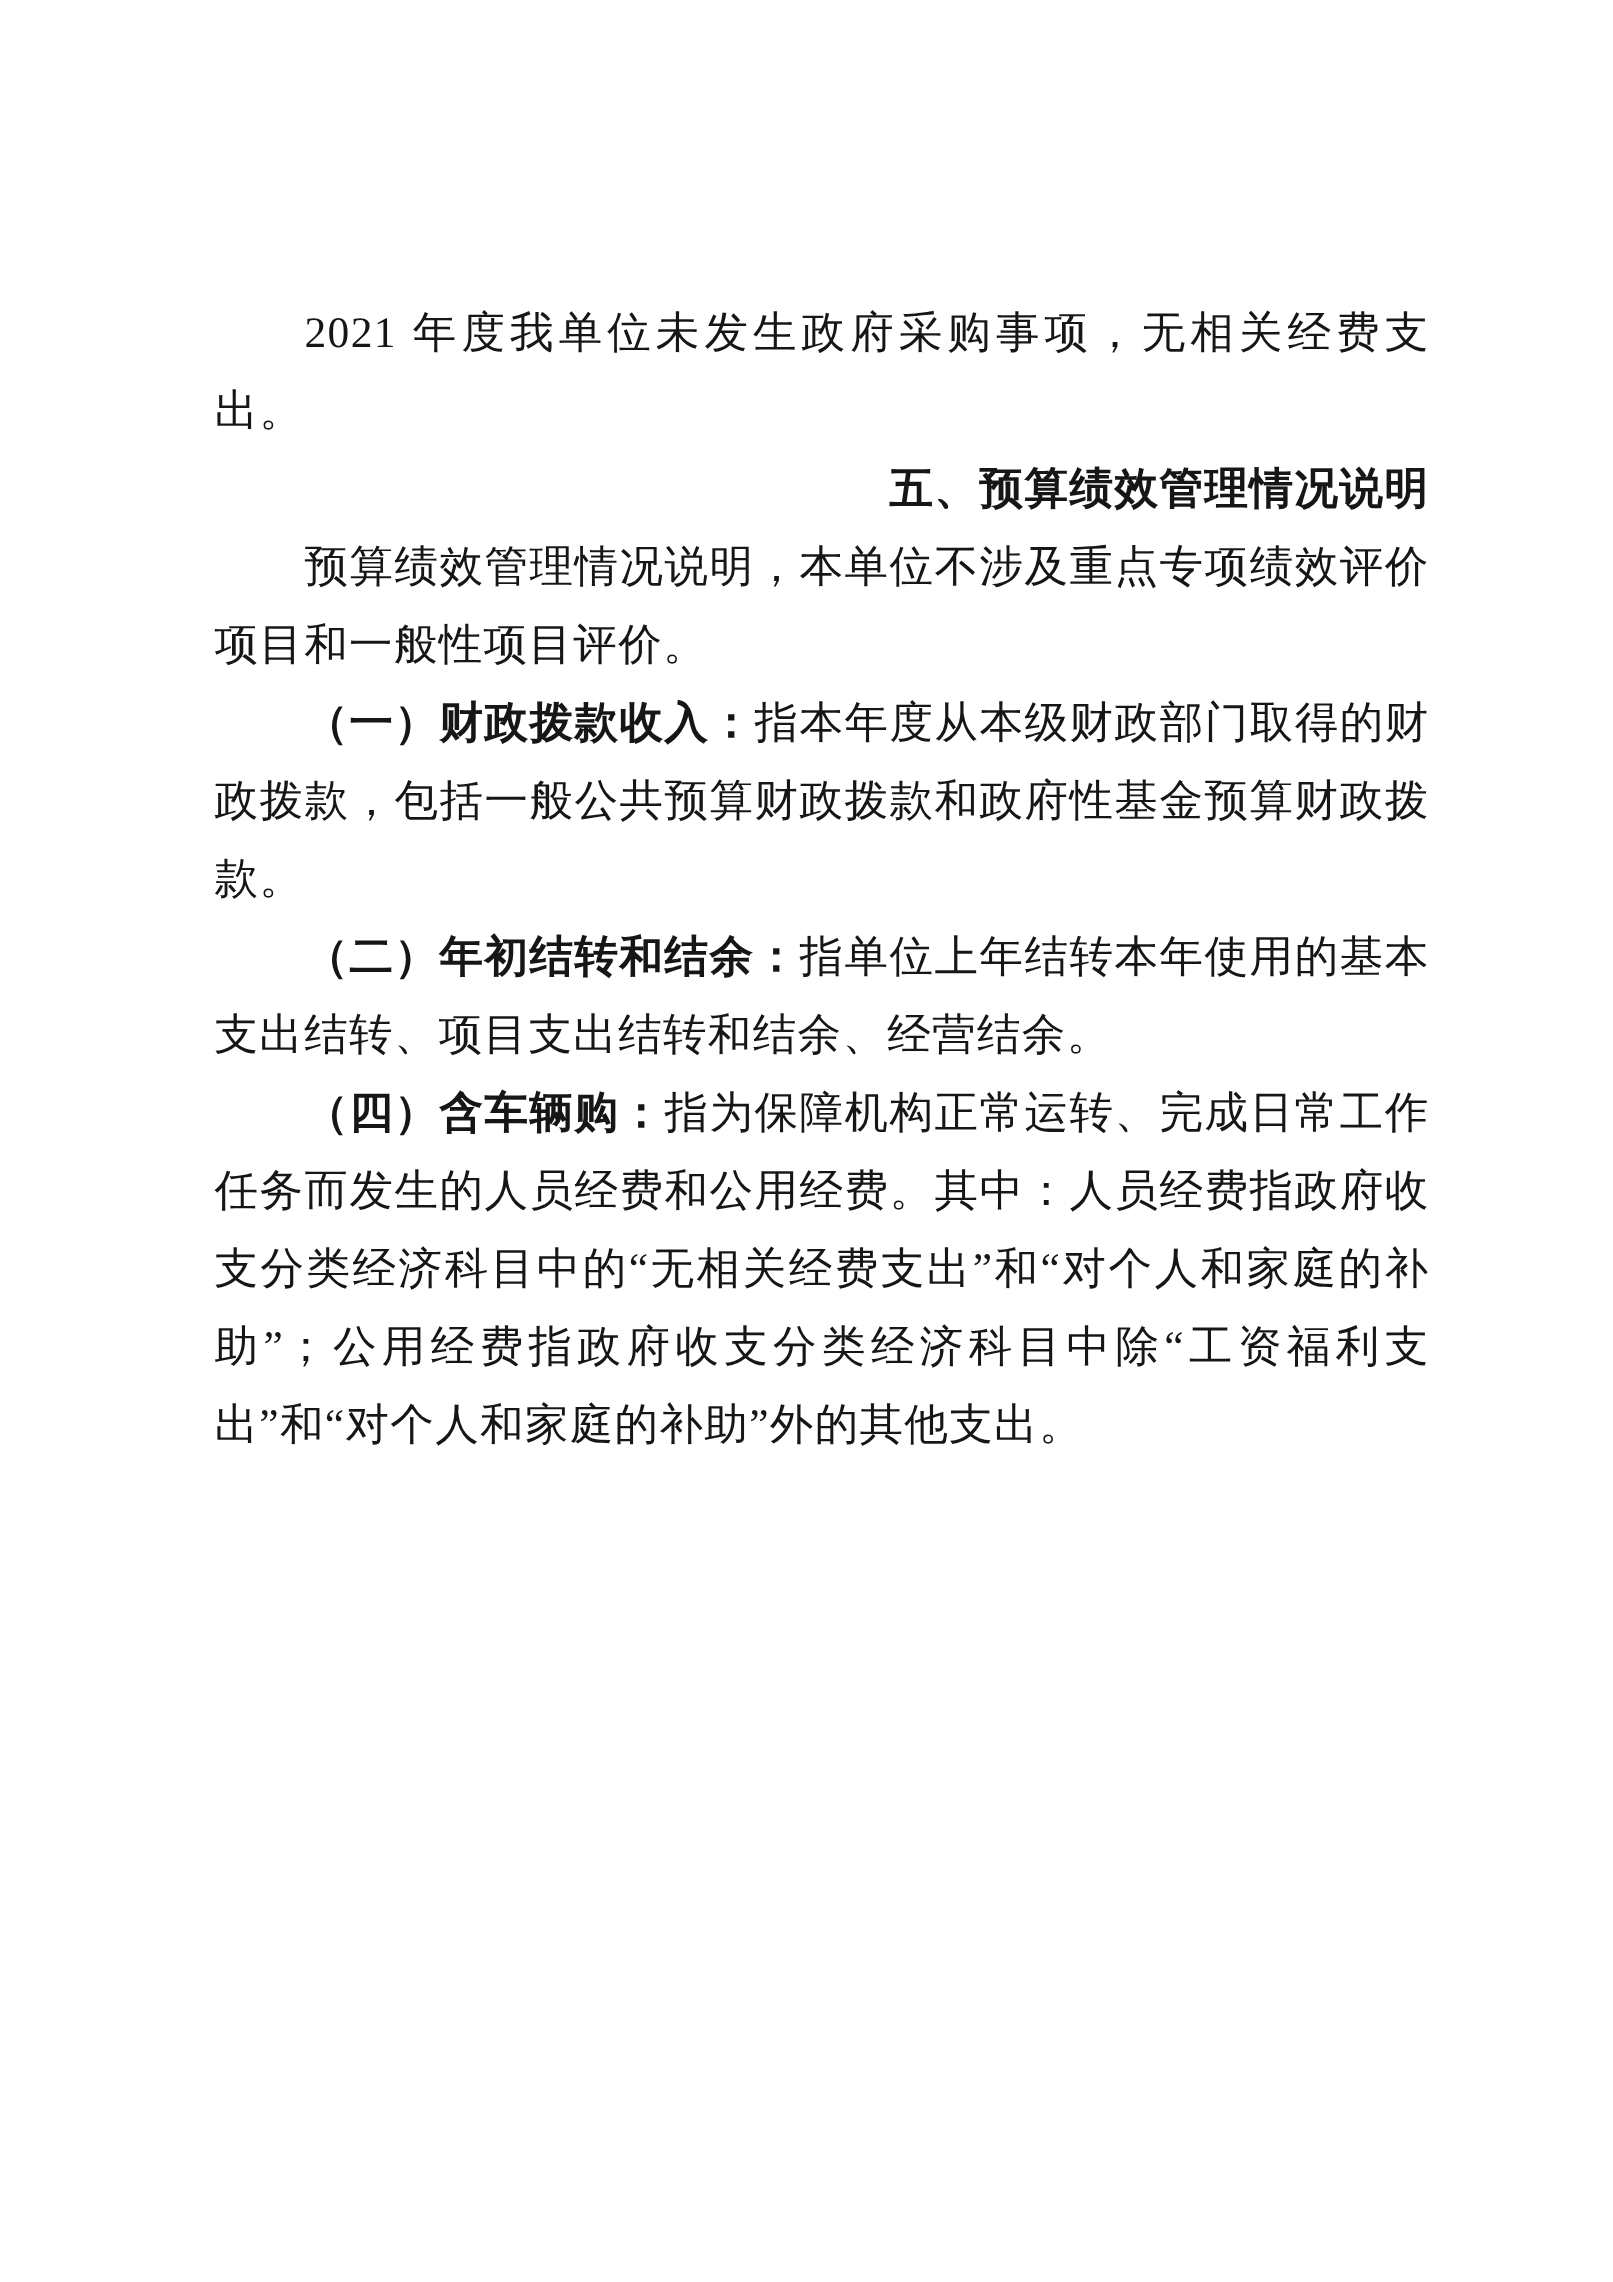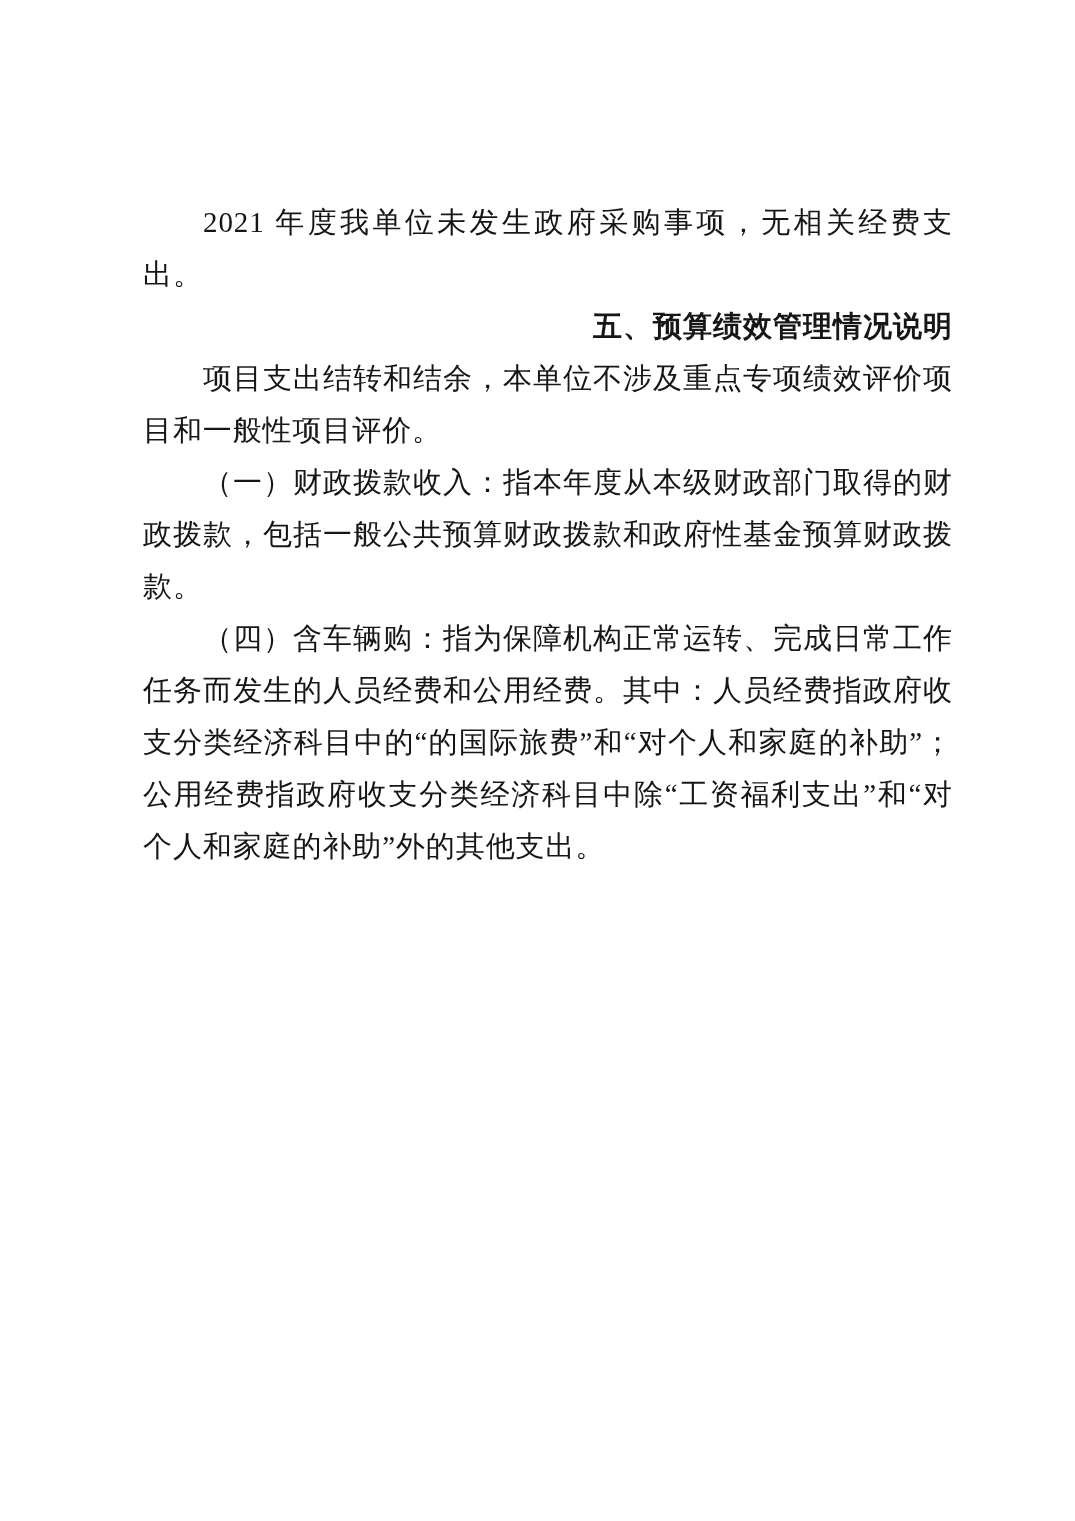--- a/index.html
+++ b/index.html
@@ -30,45 +30,48 @@
     text-indent: 60px;
     letter-spacing: 0.9px;
   }
   .heading {
     font-family: "Liberation Sans", "DejaVu Sans", sans-serif;
     font-weight: bold;
     text-indent: 60px;
     letter-spacing: 1px;
   }
   .lead {
-    font-weight: normal;
+    font-weight: bold;
   }
 </style>
 </head>
 <body>
 
 <div class="page">
 
   <p class="para">
     <span>2021 年度我单位未发生政府采购事项，无相关经费支出。</span>
   </p>
 
   <h2 class="heading">
     <span>五、预算绩效管理情况说明</span>
   </h2>
 
   <p class="para">
-    <span>项目支出结转和结余，本单位不涉及重点专项绩效评价项目和一般性项目评价。</span>
+    <span>预算绩效管理情况说明，本单位不涉及重点专项绩效评价项目和一般性项目评价。</span>
   </p>
 
 
   <p class="para">
     <b class="lead">（一）财政拨款收入：</b><span>指本年度从本级财政部门取得的财政拨款，包括一般公共预算财政拨款和政府性基金预算财政拨款。</span>
   </p>
 
+  <p class="para">
+    <b class="lead">（二）年初结转和结余：</b><span>指单位上年结转本年使用的基本支出结转、项目支出结转和结余、经营结余。</span>
+  </p>
 
 
   <p class="para">
-    <b class="lead">（四）含车辆购：</b><span>指为保障机构正常运转、完成日常工作任务而发生的人员经费和公用经费。其中：人员经费指政府收支分类经济科目中的“的国际旅费”和“对个人和家庭的补助”；公用经费指政府收支分类经济科目中除“工资福利支出”和“对个人和家庭的补助”外的其他支出。</span>
+    <b class="lead">（四）含车辆购：</b><span>指为保障机构正常运转、完成日常工作任务而发生的人员经费和公用经费。其中：人员经费指政府收支分类经济科目中的“无相关经费支出”和“对个人和家庭的补助”；公用经费指政府收支分类经济科目中除“工资福利支出”和“对个人和家庭的补助”外的其他支出。</span>
   </p>
 
 
 </div>
 
 </body></html>

